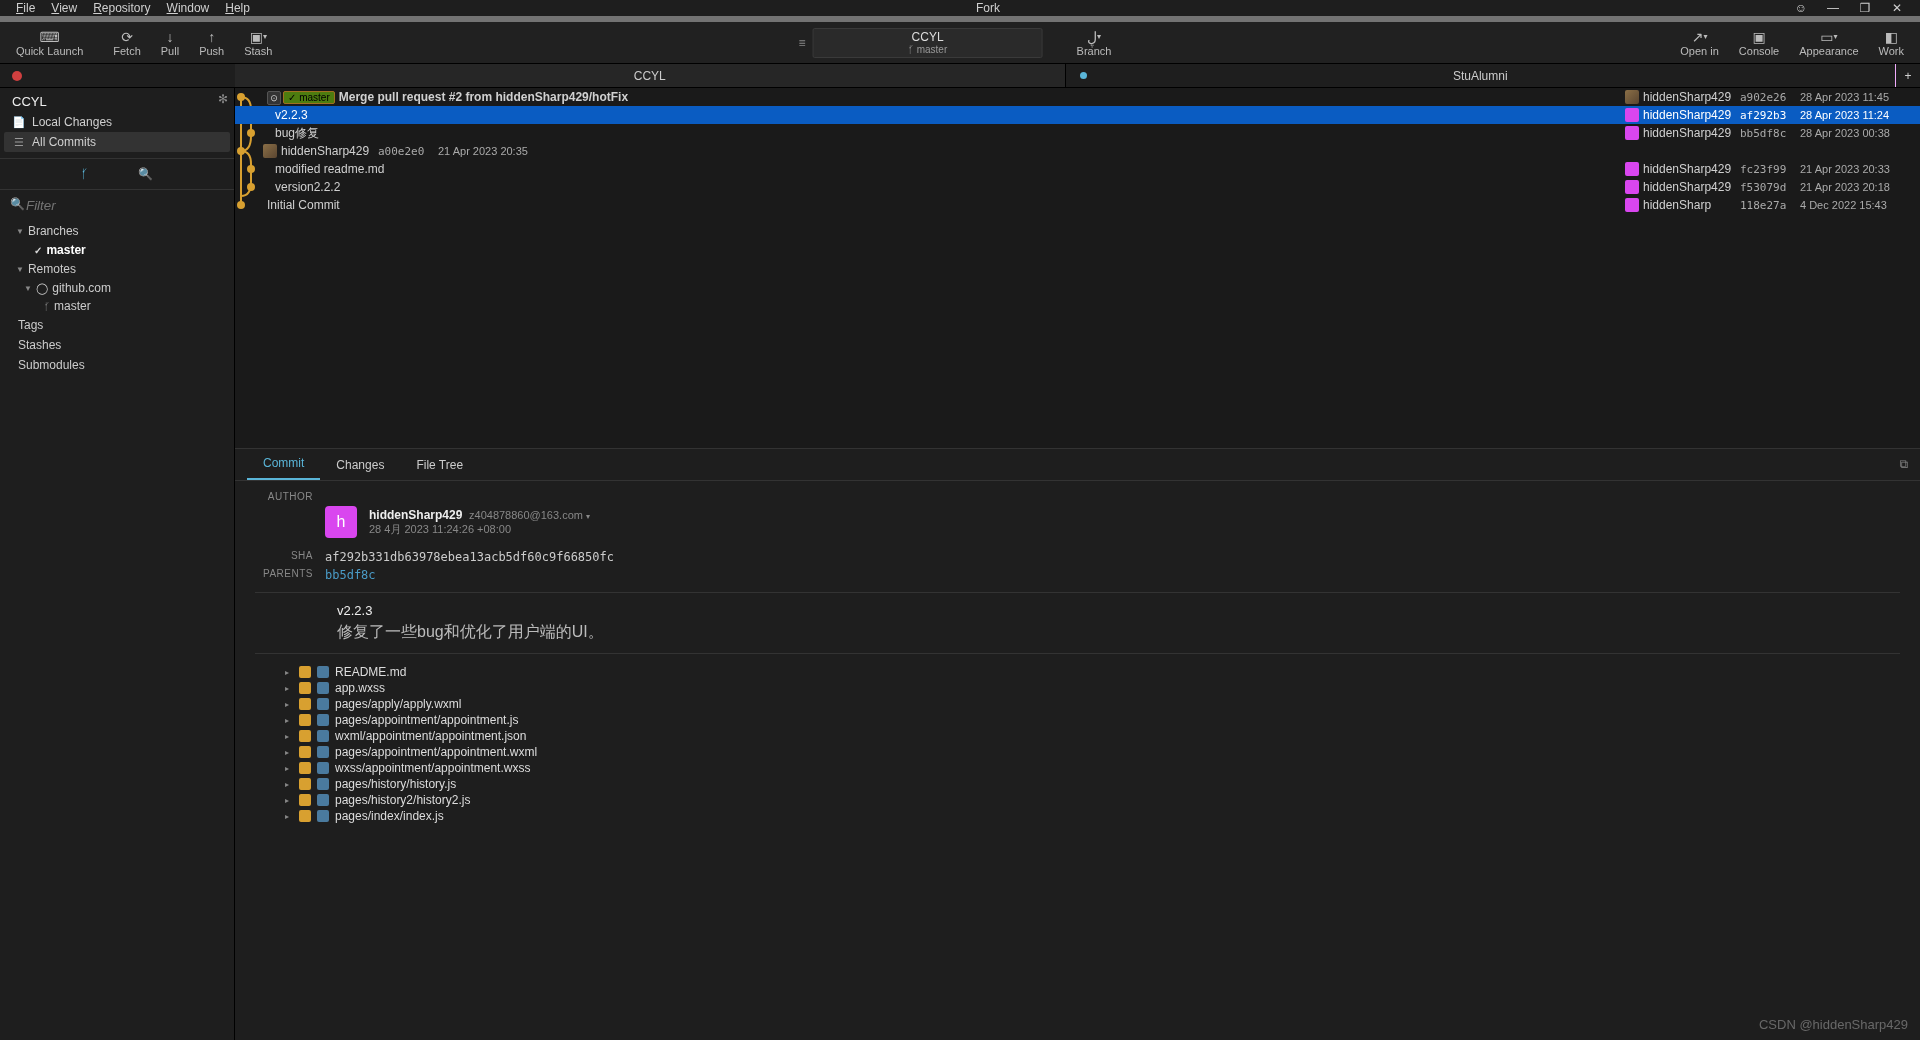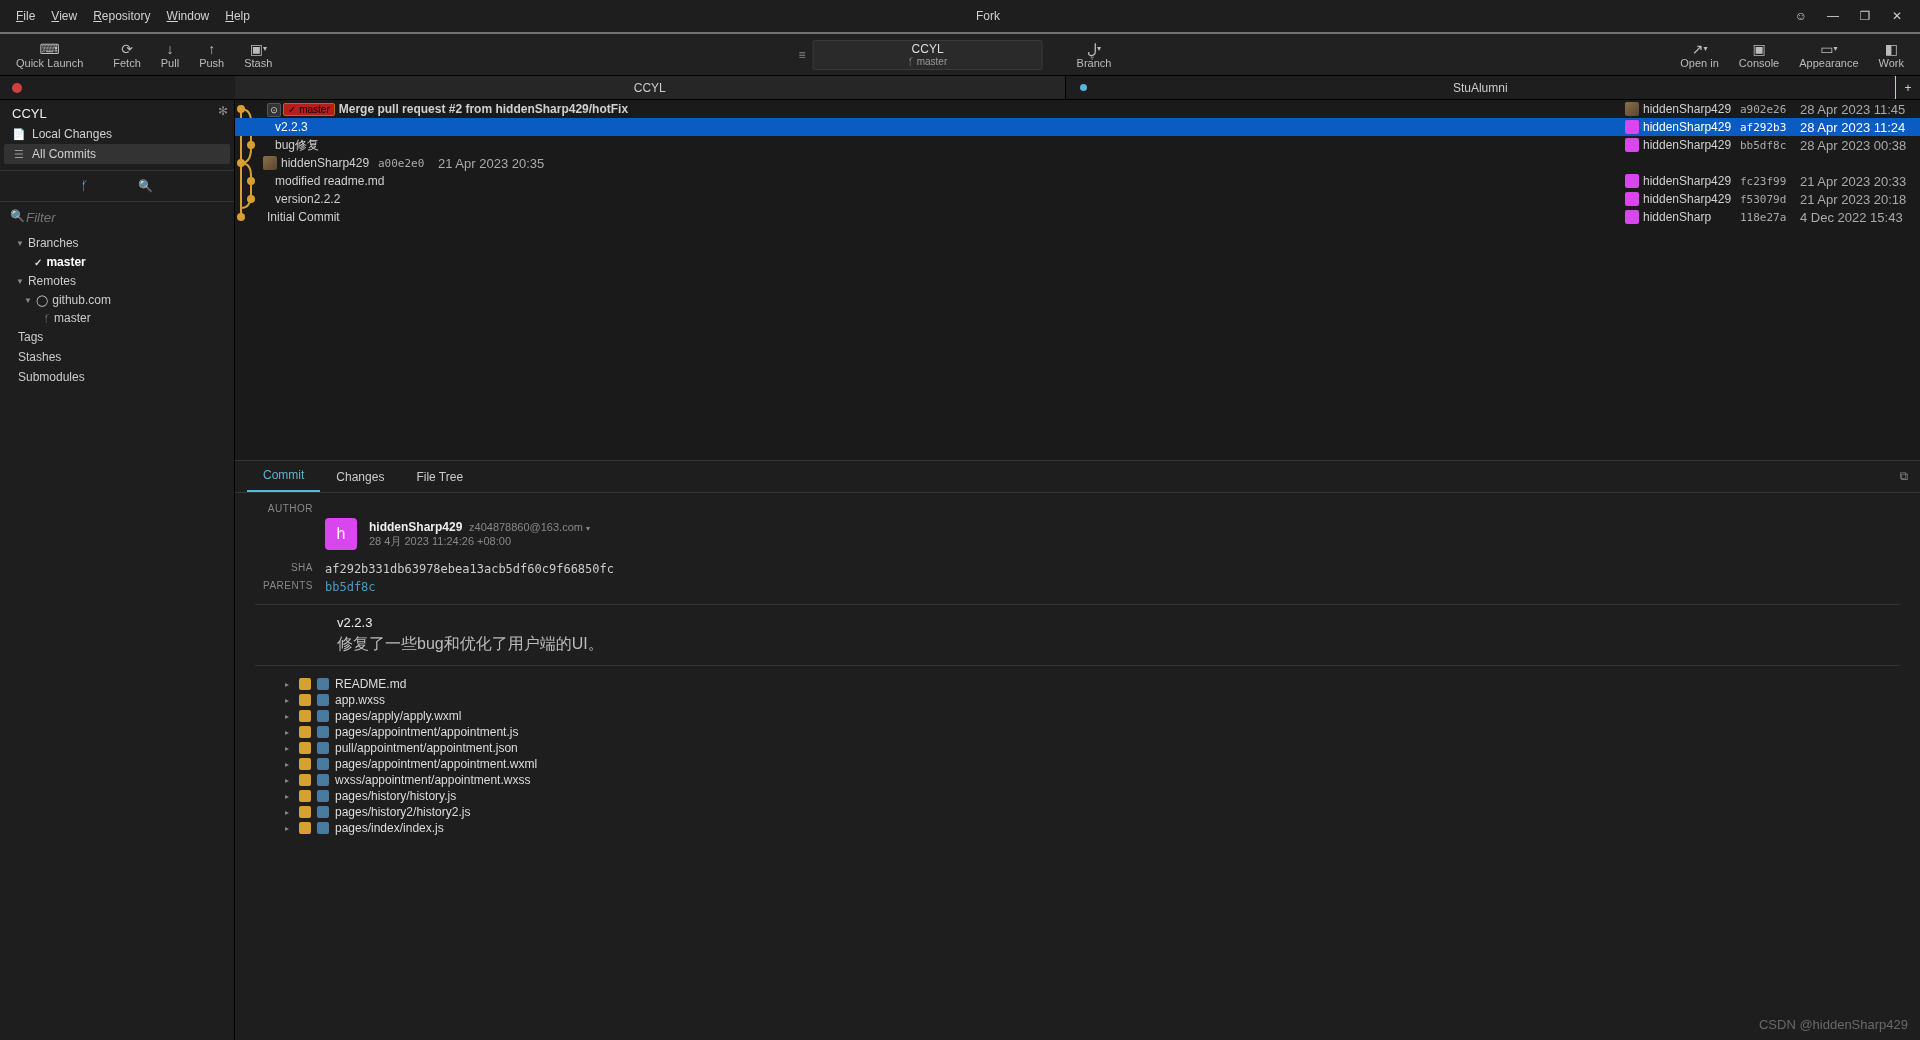--- a/index.html
+++ b/index.html
@@ -1,17 +1,17 @@
 <!DOCTYPE html>
 <html><head>
 <meta charset="utf-8">
 <style>
 * { margin: 0; padding: 0; box-sizing: border-box; font-family: 'Segoe UI', Arial, sans-serif; }
 body { background: #1a1a1a; color: #d0d0d0; font-size: 12px; width: 1920px; height: 1040px; overflow: hidden; position: relative; display:flex; flex-direction:column; }
-.menubar { height: 22px; background: #1e1e1e; display: flex; align-items: center; padding: 16px 8px; border-bottom: 2px solid #737373; position: relative; }
+.menubar { height: 22px; background: #1e1e1e; display: flex; align-items: center; padding: 0 8px; border-bottom: 6px solid #737373; position: relative; }
 .menubar .menu-item { padding: 2px 8px; cursor: pointer; }
 .menubar .menu-item u { text-decoration: underline; }
 .menubar .title { position: absolute; left: 50%; transform: translateX(-50%); margin-left: 28px; }
 .menubar .win-controls { margin-left: auto; display: flex; gap: 18px; padding-right: 8px; }
 .win-controls span { cursor: pointer; width:14px; text-align:center; }
 .toolbar { height: 42px; background: #212121; display: flex; align-items: center; padding: 0 6px; border-bottom: 1px solid #000; position:relative; }
 .toolbar-btn { display: flex; flex-direction: column; align-items: center; justify-content: center; padding: 2px 10px; font-size: 11px; color: #bbb; cursor: pointer; }
 .toolbar-btn .ico { height: 16px; display:flex; align-items:center; justify-content:center; font-size:14px; }
 .repo-tab { background:#2a2a2a; height:30px; min-width:230px; display:flex; flex-direction:column; align-items:center; justify-content:center; padding:0 16px; border:1px solid #3a3a3a; border-radius:2px; }
 .repo-tab .name { font-size:12px; color:#ddd; }
@@ -38,23 +38,23 @@
 .caret { font-size:8px; color:#888; }
 .check { color:#ddd; font-size:10px; }
 .content { flex:1; display:flex; flex-direction:column; min-width:0; }
 .commit-list { flex:0 0 360px; background:#1a1a1a; overflow:hidden; position:relative; }
 .commit-row { height:18px; display:flex; align-items:center; position:relative; padding-left:28px; font-size:12px; }
 .commit-row.sel { background:#0a5cc2; color:#fff; }
 .commit-row.header-row .msg { font-weight:bold; }
 .commit-msg { flex:1; padding-left:4px; white-space:nowrap; overflow:hidden; text-overflow:ellipsis; }
 .commit-author { width:115px; display:flex; align-items:center; gap:4px; }
 .commit-hash { width:60px; color:#aaa; font-family:monospace; font-size:11px; }
-.commit-date { width:120px; color:#aaa; text-align:left; padding-right:12px; font-size:13px; }
+.commit-date { width:120px; color:#aaa; text-align:left; padding-right:19px; font-size:11px; }
 .commit-row.sel .commit-hash, .commit-row.sel .commit-date { color:#fff; }
-.badge-master { background:#b91c1c; color:#000; font-size:10px; padding:0 4px; border-radius:2px; display:inline-flex; align-items:center; gap:2px; margin-right:4px; border:1px solid #a07020; }
+.badge-master { background:#4d7c0f; color:#000; font-size:10px; padding:0 4px; border-radius:2px; display:inline-flex; align-items:center; gap:2px; margin-right:4px; border:1px solid #a07020; }
 .github-badge { display:inline-block; width:14px; height:14px; background:#333; border:1px solid #555; border-radius:2px; margin-right:2px; text-align:center; font-size:9px; line-height:12px; }
 .avatar-sq { width:14px; height:14px; border-radius:2px; display:inline-block; }
 .avatar-pink { background:#d946ef; }
 .avatar-img { background:linear-gradient(135deg,#8b6f47,#5a4530); }
 .commit-detail { flex:1; background:#1e1e1e; border-top:1px solid #333; display:flex; flex-direction:column; min-height:0; overflow:hidden; }
 .detail-tabs { display:flex; padding:0 12px; border-bottom:1px solid #333; height:32px; align-items:flex-end; position:relative; }
 .detail-tab { padding:8px 16px; cursor:pointer; color:#ccc; }
 .detail-tab.active { color:#5ab5d8; border-bottom:2px solid #5ab5d8; }
 .detail-open { position:absolute; right:12px; top:8px; cursor:pointer; color:#888; }
 .detail-body { padding:10px 20px; overflow-y:auto; }
@@ -361,21 +361,21 @@
             <div class="file-row">
               <span class="tri">▸</span>
               <span class="badge1"></span>
               <span class="badge2"></span>
               <span class="fn">pages/appointment/appointment.js</span>
             </div>
             <div class="file-row">
               <span class="tri">▸</span>
               <span class="badge1"></span>
               <span class="badge2"></span>
-              <span class="fn">pull/appointment/appointment.json</span>
+              <span class="fn">wxml/appointment/appointment.json</span>
             </div>
             <div class="file-row">
               <span class="tri">▸</span>
               <span class="badge1"></span>
               <span class="badge2"></span>
               <span class="fn">pages/appointment/appointment.wxml</span>
             </div>
             <div class="file-row">
               <span class="tri">▸</span>
               <span class="badge1"></span>

